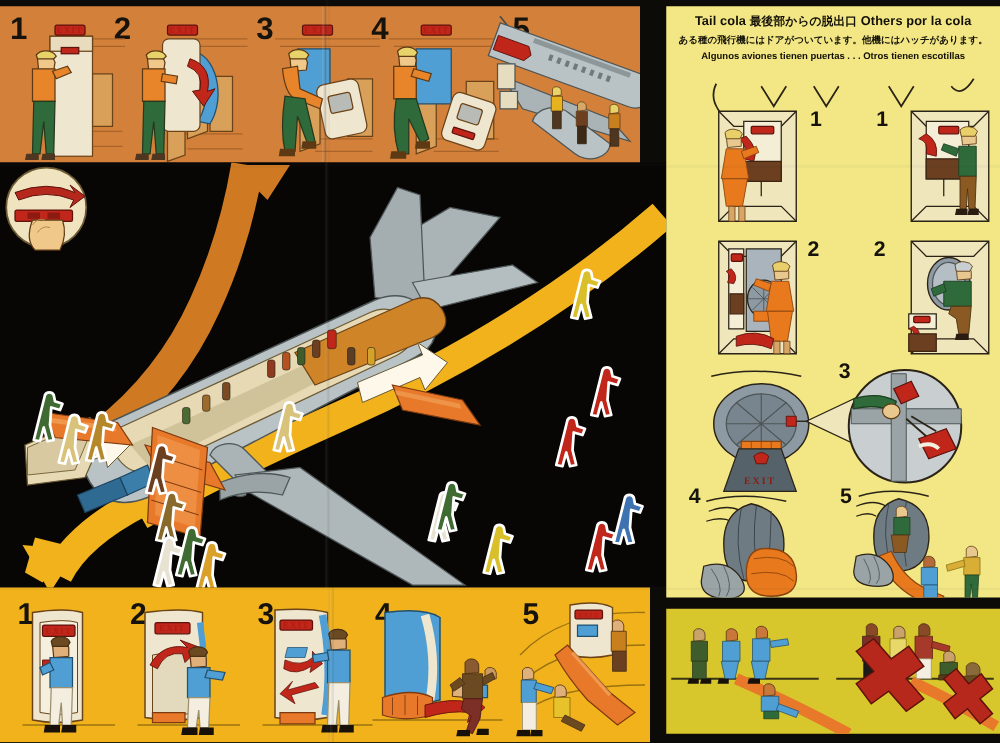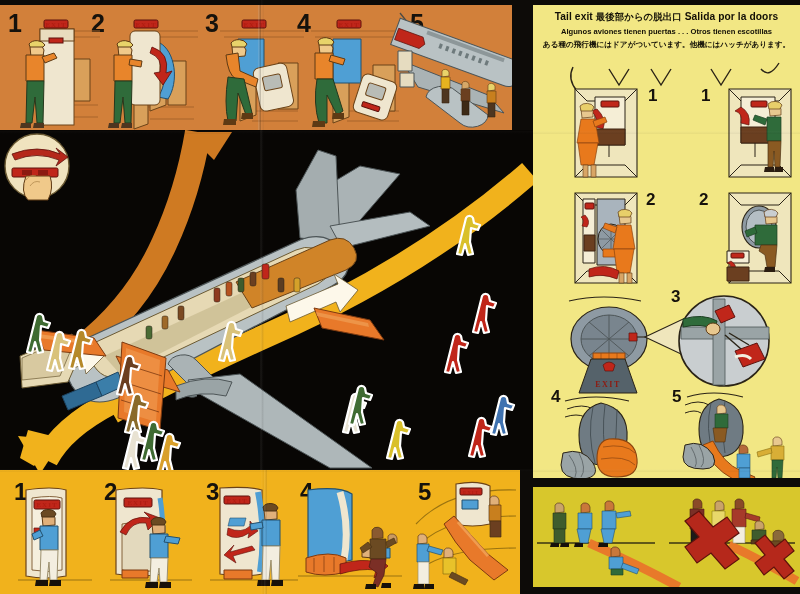--- a/index.html
+++ b/index.html
@@ -553,26 +553,26 @@
         <path d="M24 55 h9 v5 h-10z" fill="#17110a"></path>
       </svg>
     </div>
     <div class="fold" style="left:264px;opacity:.5;"></div>
   </div>
 
   <div class="panel" id="right">
 
     <div id="hdr">
       <div class="h1">
-        <span>Tail exit</span>
+        <span>Tail cola</span>
         <span class="jp">最後部からの脱出口</span>
-        <span>Salida por la doors</span>
+        <span>Others por la cola</span>
       </div>
+      <div class="sub jp">ある種の飛行機にはドアがついています。他機にはハッチがあります。</div>
       <div class="sub">Algunos aviones tienen puertas . . . Otros tienen escotillas</div>
-      <div class="sub jp">ある種の飛行機にはドアがついています。他機にはハッチがあります。</div>
     </div>
 
     <svg style="position:absolute;left:10px;top:62px;" width="250" height="26">
       <g stroke="#2a2316" stroke-width="1.4" fill="none">
         <path d="M30 0 q-6 12 4 24"></path>
         <path d="M66 2 l10 16 10 -16"></path>
         <path d="M108 2 l10 16 10 -16"></path>
         <path d="M168 2 l10 16 10 -16"></path>
         <path d="M218 2 q8 10 18 -6"></path>
       </g>

